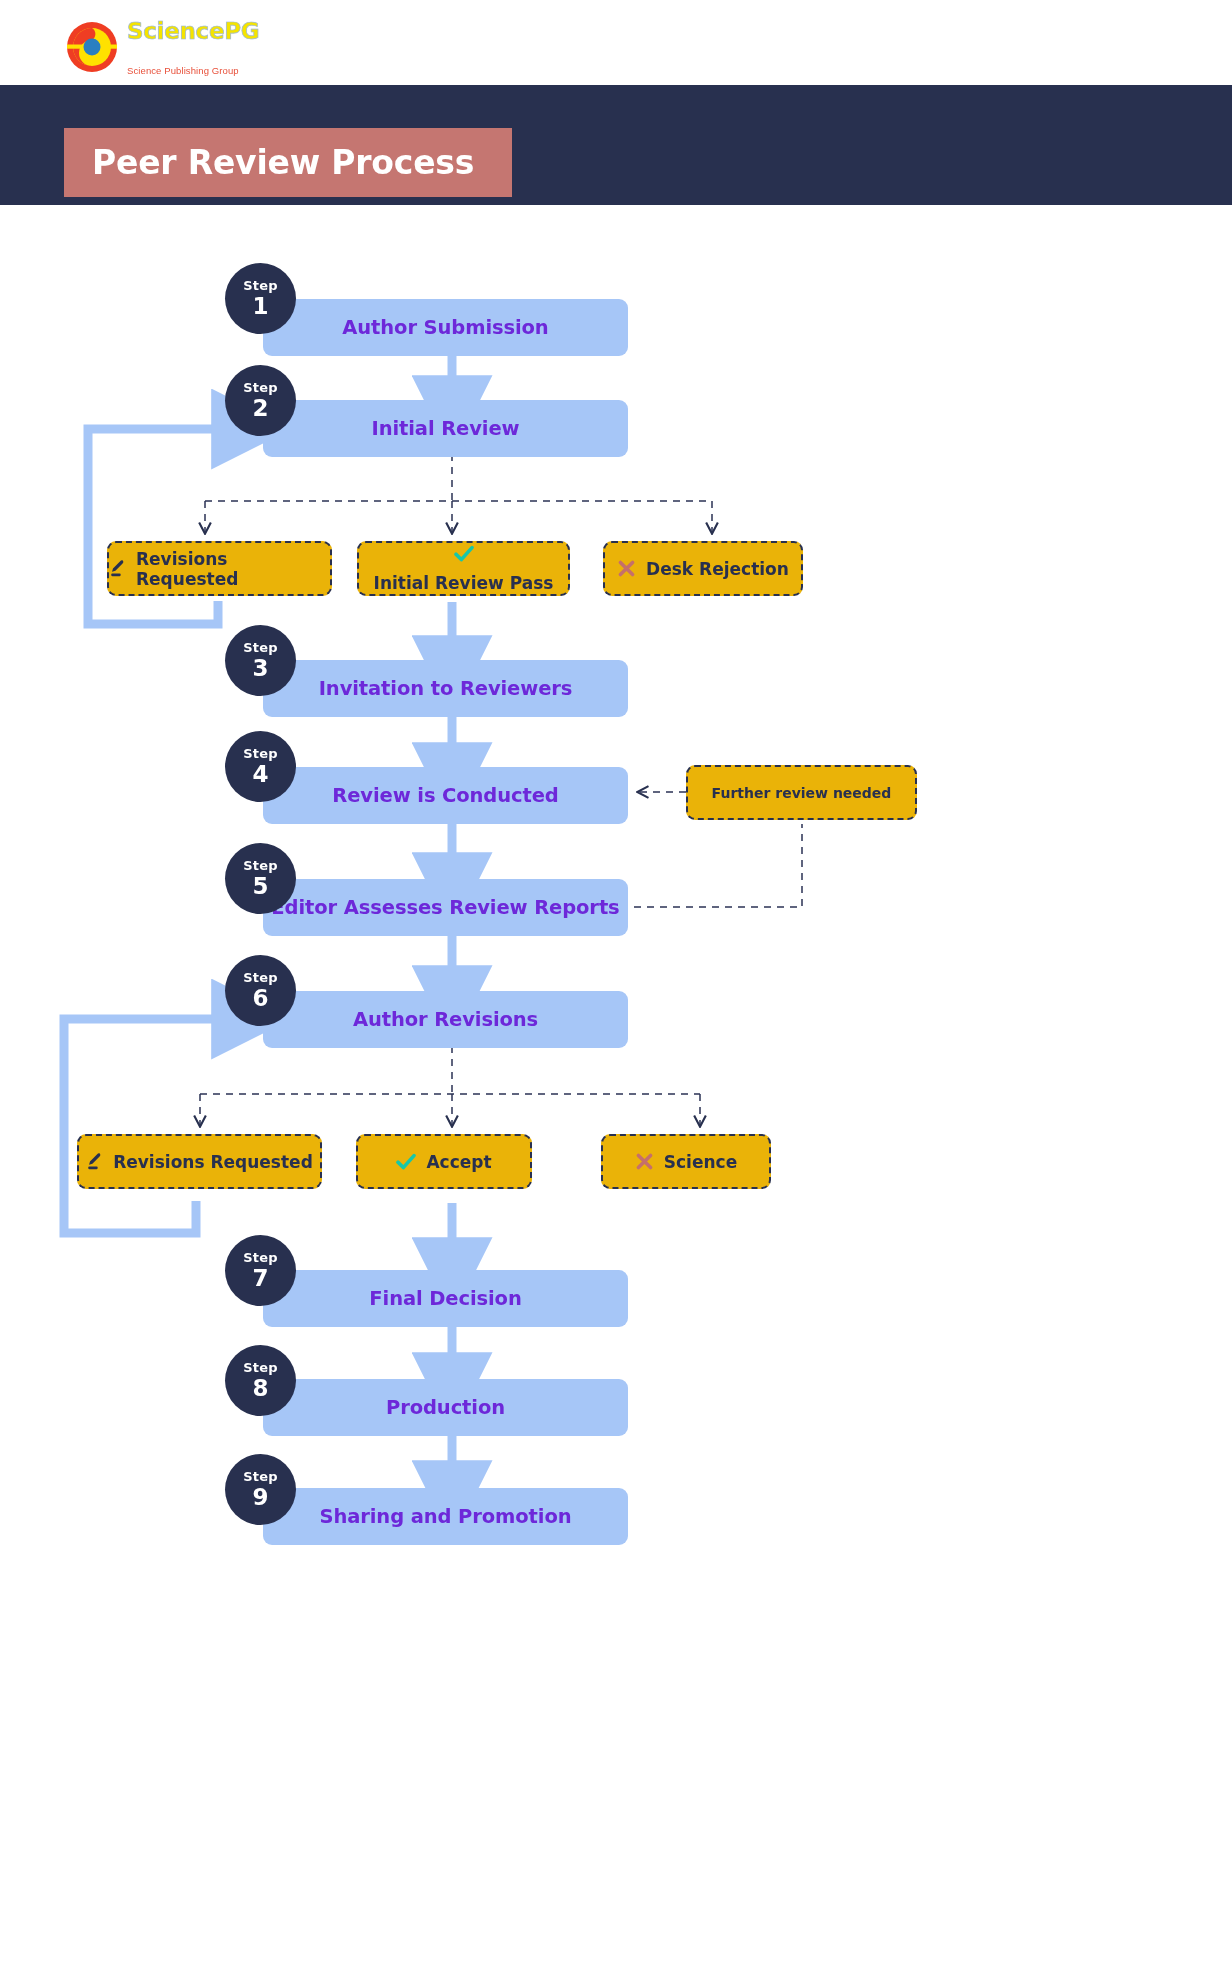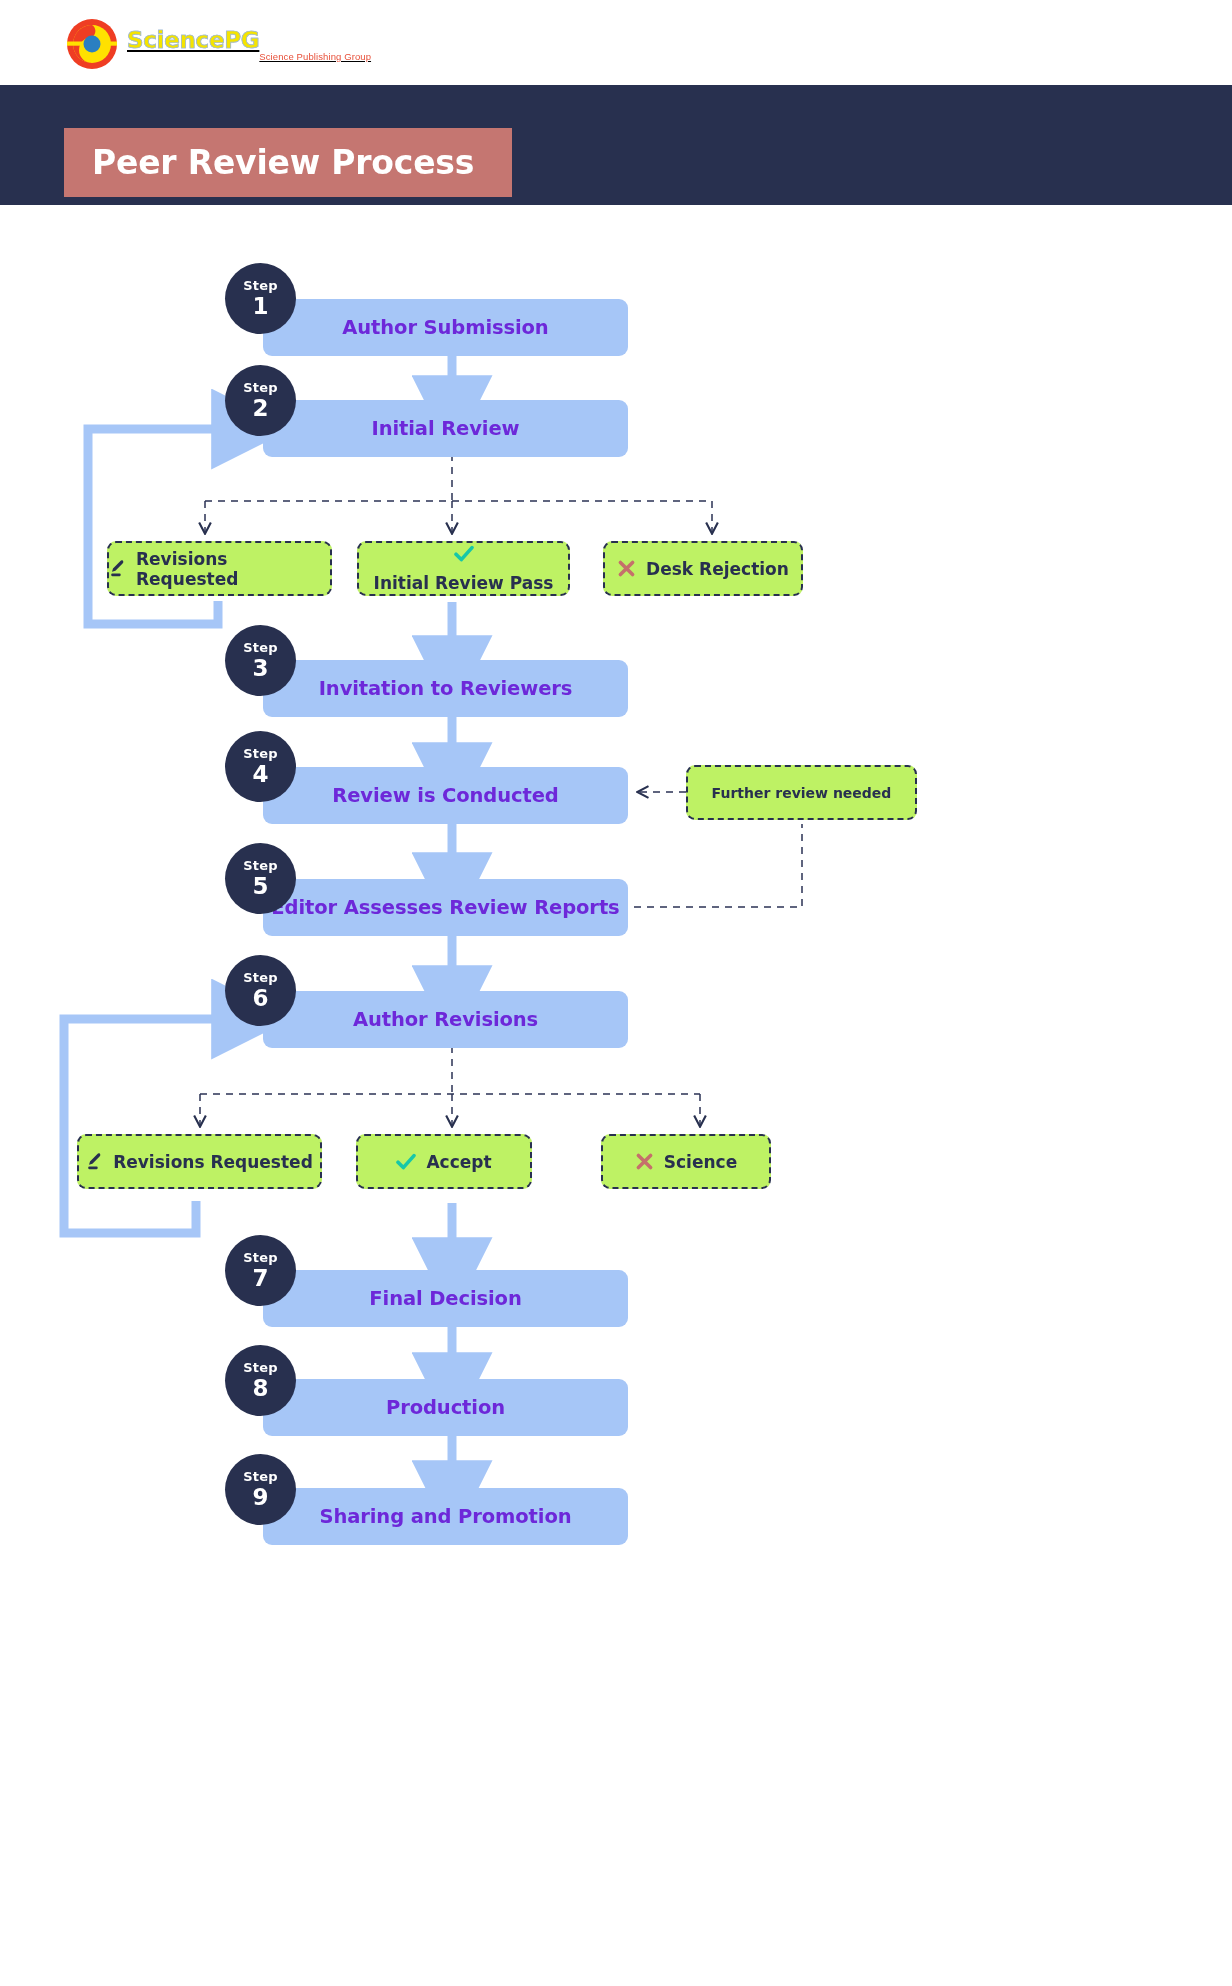--- a/index.html
+++ b/index.html
@@ -8,21 +8,21 @@
     height: 1986px;
     background: #ffffff;
     font-family: "Liberation Sans", sans-serif;
   }
   .page { position: relative; width: 1232px; height: 1986px; background:#fff; overflow:hidden; }
 
   
   .logo-bar { position:absolute; left:0; top:0; width:1232px; height:85px; background:#fff; }
   .logo-wrap { position:absolute; left:66px; top:18px; display:flex; align-items:center; gap:9px; }
   .logo-mark { position:relative; width:52px; height:52px; }
-  .logo-text-block { display:flex; flex-direction:row; line-height:1; padding-top:2px;text-decoration:underline; }
+  .logo-text-block { display:flex; flex-direction:column; line-height:1; padding-top:2px; }
   .logo-title {
     font-size:23px; font-weight:bold; letter-spacing:-0.3px;
     font-family:"DejaVu Sans", sans-serif;
     color:#f5e400;
     -webkit-text-stroke: 0.7px #9fb9d8;
     text-shadow: 0 0 1px #b9cde4;
   }
   .logo-sub { font-size:9.5px; color:#e8503a; margin-top:23px; letter-spacing:.1px; font-family:"Liberation Sans", sans-serif;}
 
   .dark-band { position:absolute; left:0; top:85px; width:1232px; height:120px; background:#28304f; }
@@ -52,21 +52,21 @@
     display:flex; flex-direction:column; align-items:center; justify-content:center;
     line-height:1;
   }
   .badge .s { font-size:13px; font-weight:bold; letter-spacing:.2px; font-family:"DejaVu Sans", sans-serif;}
   .badge .n { font-size:23px; font-weight:bold; margin-top:3px; font-family:"DejaVu Sans", sans-serif;}
 
   
   .pill {
     position:absolute; height:55px; border:2px dashed #28304f; border-radius:9px;
     display:flex; align-items:center; justify-content:center; gap:10px;
-    background:#bef264; z-index:3;
+    background:#eab308; z-index:3;
     color:#28304f; font-size:17px; font-weight:bold; font-family:"DejaVu Sans", sans-serif;
   }
   .pill.side { font-size:14px; }
   .ico { display:inline-flex; align-items:center; justify-content:center; }
 
   
   svg.wires { position:absolute; left:0; top:0; width:1232px; height:1781px; z-index:1; overflow:visible;}
 </style>
 </head>
 <body>

